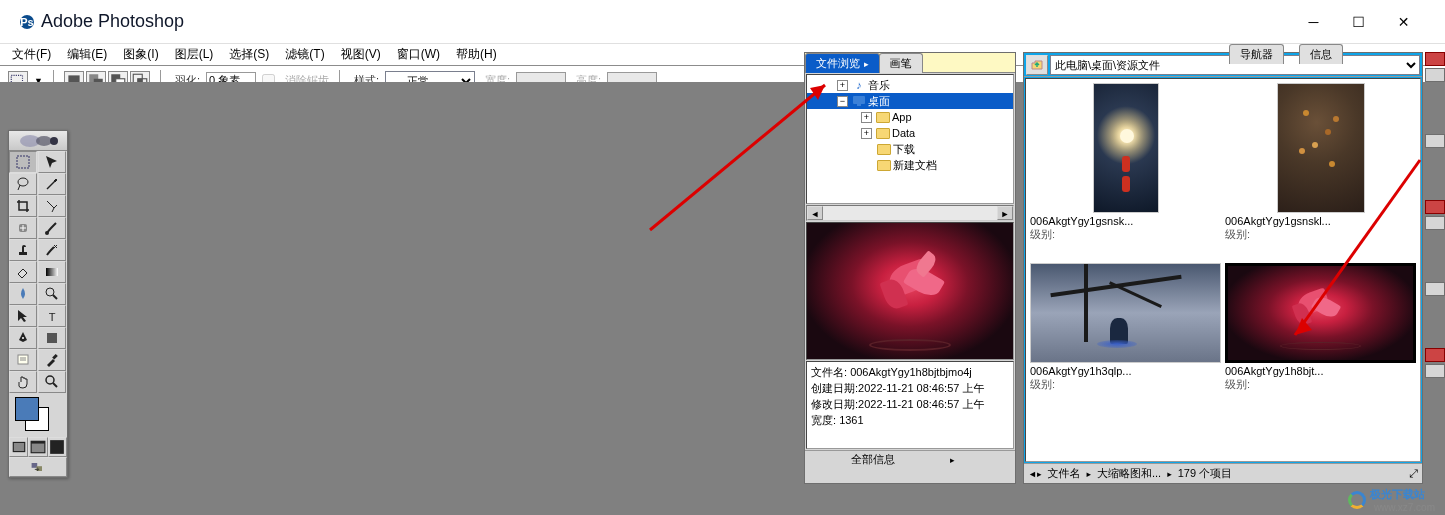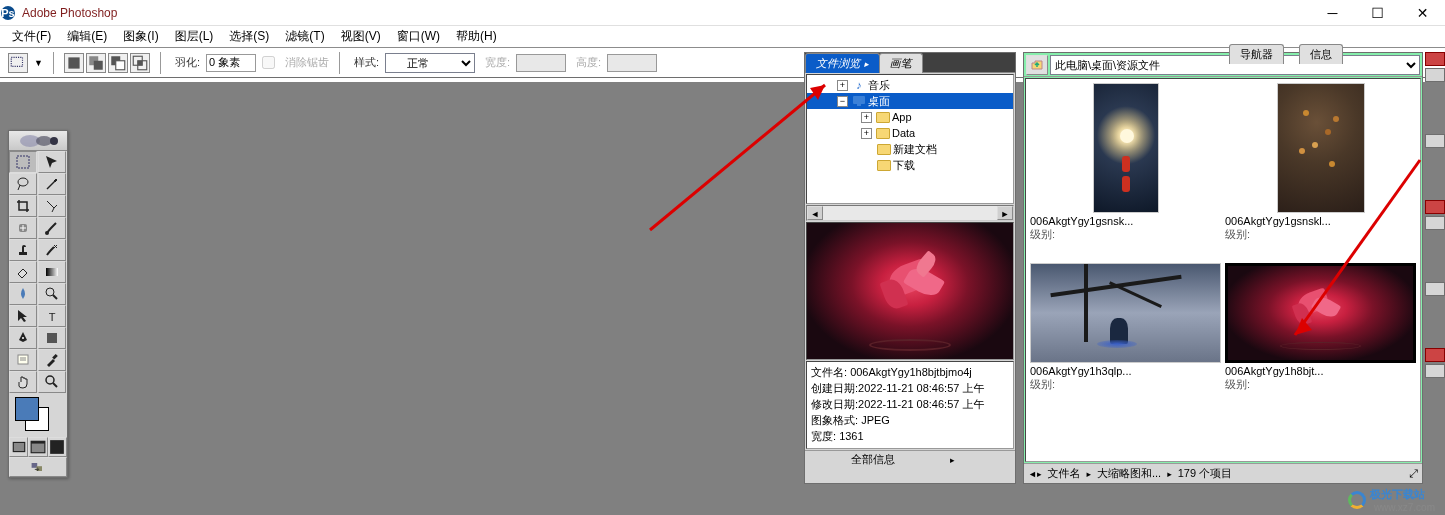--- a/index.html
+++ b/index.html
@@ -1,21 +1,21 @@
 <!DOCTYPE html>
 <html><head>
 <meta charset="utf-8">
 <style>
 * { margin: 0; padding: 0; box-sizing: border-box; font-family: "Microsoft YaHei", "SimSun", sans-serif; font-size: 11px; }
 body { background: #fff; overflow: hidden; width: 1445px; height: 515px; position: relative; }
 
 
-.titlebar { height: 26px; display: flex; align-items: center; padding: 0 0; background: #fff; border-bottom: 1px solid #e0e0e0; }
+.titlebar { height: 44px; display: flex; align-items: center; padding: 0 19px; background: #fff; border-bottom: 1px solid #e0e0e0; }
 .titlebar .app-icon { width: 16px; height: 16px; margin-right: 6px; display: flex; align-items: center; justify-content: center; }
-.titlebar .app-title { flex: 1; font-size: 12px; color: #7f1d1d; }
+.titlebar .app-title { flex: 1; font-size: 18px; color: #0f172a; }
 .titlebar .win-controls { display: flex; }
 .titlebar .win-btn { width: 45px; height: 28px; display: flex; align-items: center; justify-content: center; font-size: 14px; }
 
 
 .menubar { height: 22px; display: flex; align-items: center; padding: 0 4px; background: #fff; border-bottom: 1px solid #8c8c8c; }
 .menubar .menu-item { padding: 0 8px; font-size: 12px; height: 20px; display: flex; align-items: center; }
 
 
 .optionsbar { height: 30px; display: flex; align-items: center; padding: 0 8px; background: #fff; border-bottom: 1px solid #6e6e6e; gap: 6px; }
 .opt-group { display: flex; align-items: center; gap: 2px; }
@@ -38,21 +38,21 @@
 .tool.active { background: #bcbcbc; border-style: inset; }
 .tool svg { width: 16px; height: 16px; }
 .tools-colors { padding: 4px; position: relative; height: 44px; }
 .fg-color { position: absolute; top: 4px; left: 6px; width: 24px; height: 24px; background: #4a7bb8; border: 1px solid #000; z-index: 2; }
 .bg-color { position: absolute; top: 14px; left: 16px; width: 24px; height: 24px; background: #fff; border: 1px solid #000; z-index: 1; }
 .tools-footer { display: grid; grid-template-columns: 1fr 1fr 1fr; }
 .tools-footer .tool { width: auto; height: 20px; font-size: 13px; }
 
 
 .panel-fb { position: absolute; top: 52px; left: 804px; width: 212px; height: 432px; background: #d6d6d6; border: 1px solid #6e6e6e; }
-.panel-tabs { height: 20px; display: flex; background: #404040; border-bottom: 1px solid #888; align-items: flex-end; font-style: italic; }
+.panel-tabs { height: 20px; display: flex; background: #fef9c3; border-bottom: 1px solid #888; align-items: flex-end; }
 .panel-tab { padding: 2px 10px; font-size: 11px; background: #e0e0e0; border: 1px solid #888; border-bottom: none; margin-right: -1px; border-radius: 3px 3px 0 0; position: relative; top: 1px;}
 .panel-tab.active { background: #0a5cc8; color: #fff; }
 .panel-tab.active::after { content:"▸"; margin-left:4px; font-size:9px;}
 .tree { background: #fff; height: 130px; overflow: auto; border: 1px inset #999; margin: 1px; font-size: 11px; padding: 2px 0; }
 .tree-row { display: flex; align-items: center; height: 16px; padding-left: 4px; white-space: nowrap; }
 .tree-toggle { width: 11px; height: 11px; border: 1px solid #888; background:#fff; display: inline-flex; align-items: center; justify-content: center; font-size: 9px; line-height:1; margin-right: 2px; }
 .tree-icon { width: 14px; height: 12px; margin: 0 2px; display: inline-flex; align-items:center; justify-content:center;}
 .folder-ico { width:14px; height:11px; background:#f7d774; border:1px solid #cda733; border-radius:1px;}
 .tree-row.selected { background: #0a5cc8; color: #fff; }
 .tree-scroll { height: 16px; background: #e8e8e8; border: 1px inset #ccc; margin:0 1px; display:flex;}
@@ -60,21 +60,21 @@
 .tree-scroll .sb-track{flex:1; background:#e8e8e8;}
 
 .preview { height: 138px; background: #000; border: 1px inset #999; margin: 1px; position: relative; overflow:hidden;}
 .metadata { background: #fff; border: 1px inset #999; margin: 1px; height: 88px; font-size: 11px; padding: 2px 4px; overflow: hidden; }
 .metadata div { white-space: nowrap; line-height: 16px; }
 .panel-footer { height: 18px; background: #d6d6d6; display: flex; align-items: center; padding: 0 6px; border-top: 1px solid #999; font-size:11px;}
 .panel-footer span { flex:1;margin-left:40px; }
 .panel-footer .arrow { font-size:9px; }
 
 
-.panel-th { position: absolute; top: 52px; left: 1023px; width: 400px; height: 432px; background: #86efac; border: 1px solid #6e6e6e; display: flex; flex-direction: column; }
+.panel-th { position: absolute; top: 52px; left: 1023px; width: 400px; height: 432px; background: #0ea5e9; border: 1px solid #6e6e6e; display: flex; flex-direction: column; }
 .th-toolbar { height: 24px; display: flex; align-items: center; padding: 2px; gap: 2px; border-bottom: 1px solid #999; }
 .th-up { width: 22px; height: 20px; border: 1px outset #ddd; background: #e0e0e0; display:flex;align-items:center;justify-content:center;}
 .th-path { flex: 1; }
 .th-path select { width: 100%; height: 20px; font-size: 11px; border: 1px solid #7a7f8e; background:#fff;}
 .th-grid { flex: 1; background: #fff; border: 1px inset #999; margin: 1px; padding: 4px; display: grid; grid-template-columns: 1fr 1fr; grid-auto-rows: 176px; gap: 4px; overflow:hidden;}
 .th-item { display: flex; flex-direction: column; font-size: 11px; }
 .th-img { flex: 1; background: #2a2a2a; display: flex; align-items: center; justify-content: center; position:relative; overflow:hidden; border:1px solid #ccc;}
 .th-item.selected .th-img { border: 3px solid #000; }
 .th-name { white-space: nowrap; overflow: hidden; text-overflow: ellipsis; padding-top: 2px; }
 .th-rank { color: #555; }
@@ -395,48 +395,47 @@
         <span class="tree-toggle">+</span>
         <span class="tree-icon">
           <span class="folder-ico"></span>
         </span>
         <span>Data</span>
       </div>
     <div class="tree-row" style="padding-left:68px;">
         <span class="tree-icon">
           <span class="folder-ico"></span>
         </span>
-        <span>新建文档</span>
+        <span>下载</span>
       </div>
     <div class="tree-row" style="padding-left:68px;">
         <span class="tree-icon">
           <span class="folder-ico"></span>
         </span>
-        <span>下载</span>
+        <span>新建文档</span>
       </div>
   </div>
   <div class="tree-scroll">
       <div class="sb-arrow">◄</div>
       <div class="sb-track"></div>
       <div class="sb-arrow">►</div>
     </div>
   <div class="preview">
     <div class="thumb-flower">
       <div class="petal" style="top:30%;left:40%;width:40px;height:28px;transform:rotate(-20deg);"></div>
       <div class="petal" style="top:35%;left:48%;width:36px;height:22px;transform:rotate(30deg);background:#f06888;"></div>
       <div class="petal" style="top:45%;left:35%;width:30px;height:20px;transform:rotate(70deg);background:#d03050;"></div>
       <div class="petal" style="top:25%;left:52%;width:24px;height:14px;transform:rotate(-50deg);background:#f07890;"></div>
       <div style="position:absolute;bottom:8px;left:30%;width:40%;height:12px;border:2px solid #5a2028;border-radius:50%;"></div>
     </div>
   </div>
   <div class="metadata">
     <div><span>文件名:</span> <span>006AkgtYgy1h8bjtbjmo4j</span></div>
     <div><span>创建日期:</span><span>2022-11-21 08:46:57 上午</span></div>
     <div><span>修改日期:</span><span>2022-11-21 08:46:57 上午</span></div>
-    <div><span>图象格式:</span> <span>JPEG</span></div>
     <div><span>宽度:</span> <span>1361</span></div>
   </div>
   <div class="panel-footer">
     <span>全部信息</span>
     <span class="arrow">▸</span>
   </div>
 </div>
 
 <div class="panel-th">
   <div class="th-toolbar">

